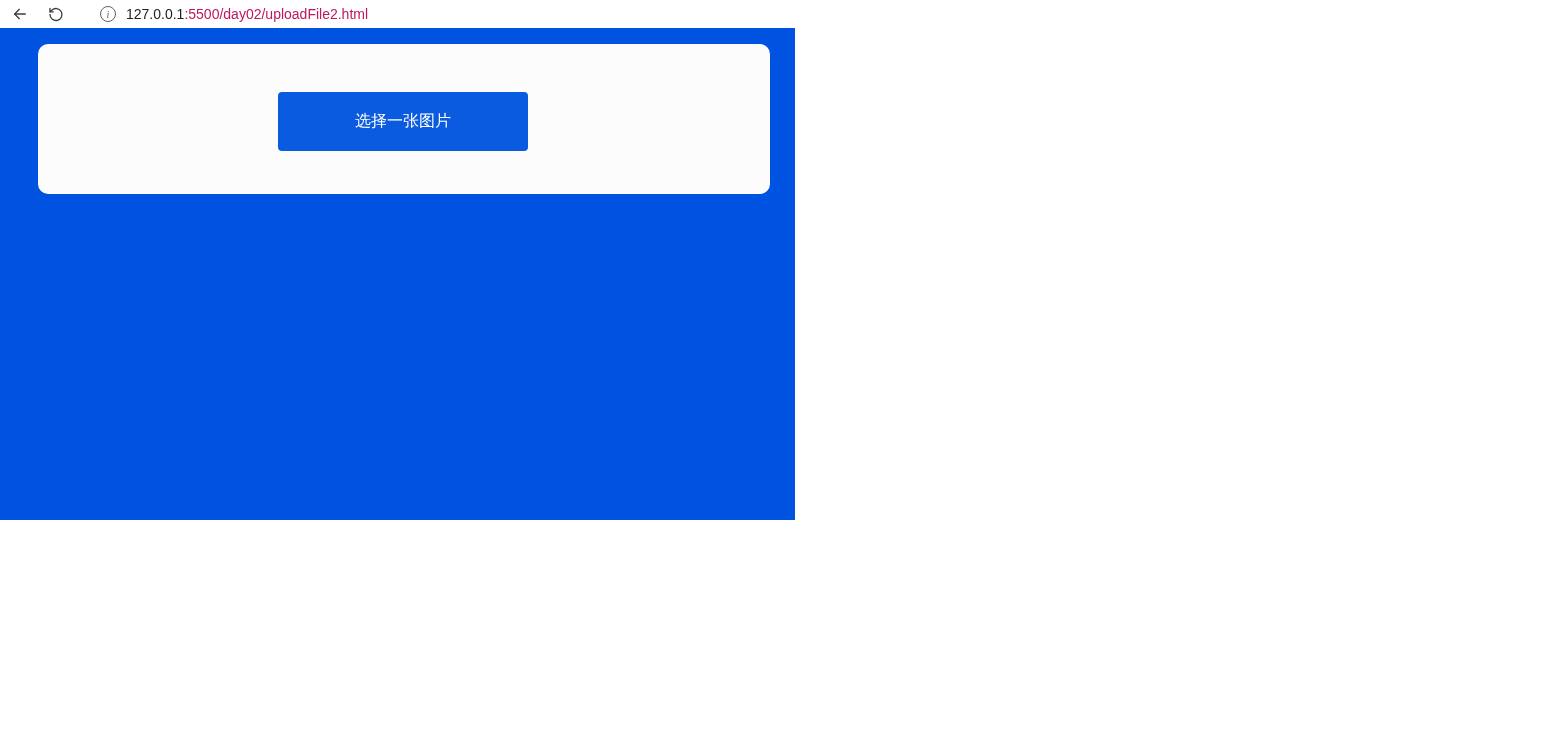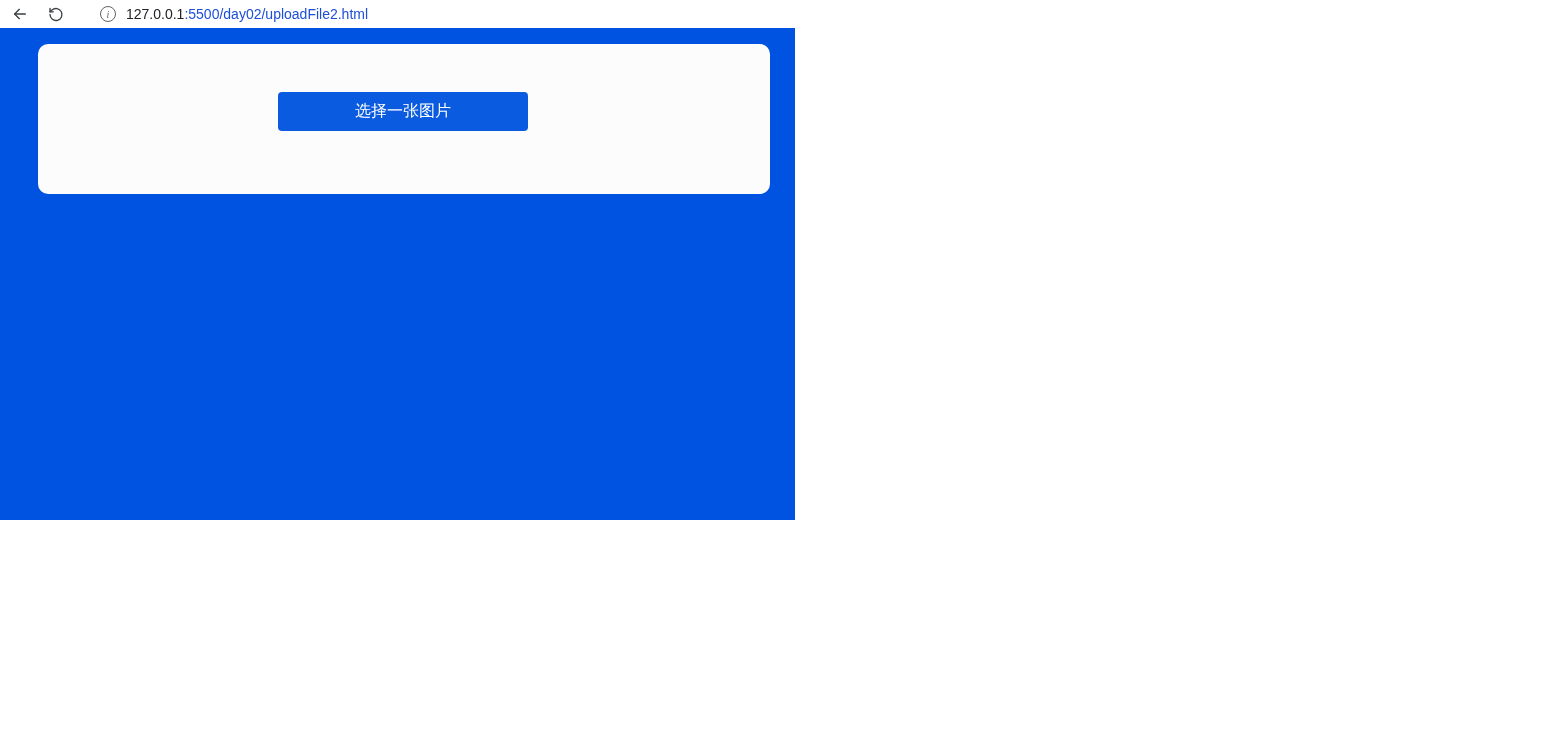--- a/index.html
+++ b/index.html
@@ -52,21 +52,21 @@
       font-size: 10px;
       color: #5f6368;
       font-family: serif;
       font-style: italic;
     }
     .url-text {
       font-size: 14px;
       color: #202124;
     }
     .url-text .path {
-      color: #1d4ed8;
+      color: #be185d;
     }
     .page-area {
       width: 795px;
       height: 492px;
       background: #0052e0;
       position: relative;
     }
     .white-card {
       position: absolute;
       left: 38px;
@@ -74,21 +74,21 @@
       width: 732px;
       height: 150px;
       background: #fcfcfc;
       border-radius: 10px;
     }
     .upload-button {
       position: absolute;
       left: 240px;
       top: 48px;
       width: 250px;
-      height: 39px;
+      height: 59px;
       background: #0a5be0;
       color: #fff;
       border: none;
       border-radius: 4px;
       font-size: 16px;
       cursor: pointer;
       display: flex;
       align-items: center;
       justify-content: center;
     }

